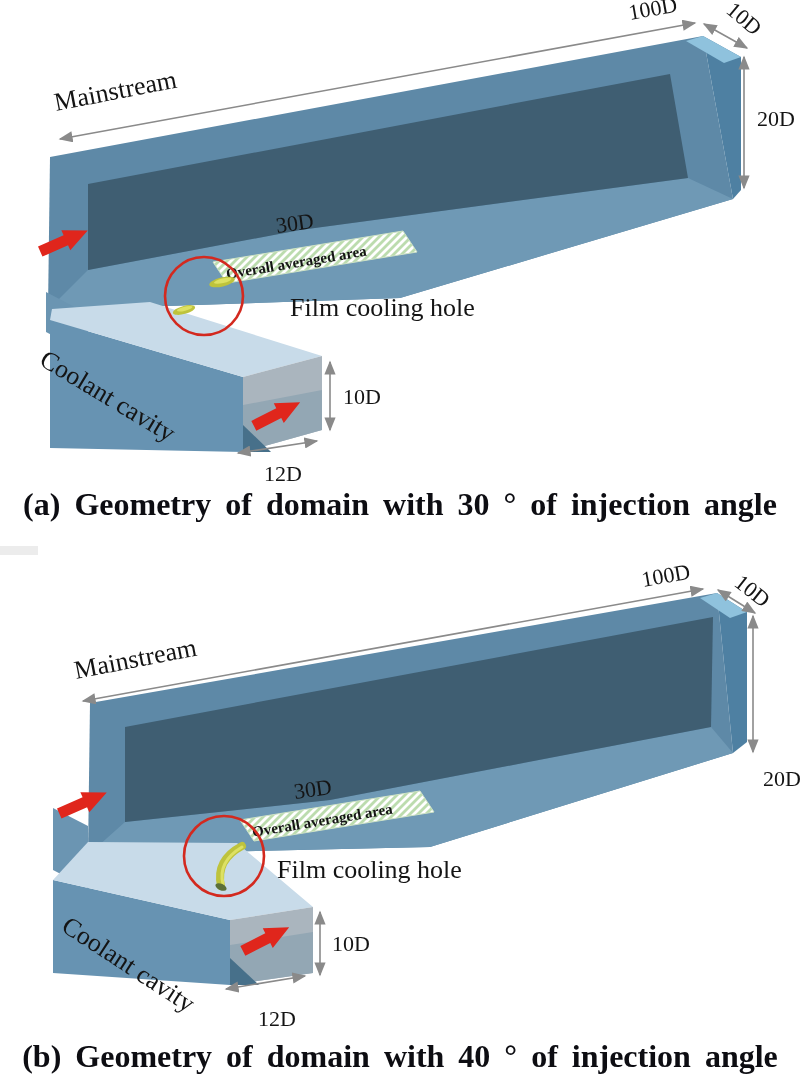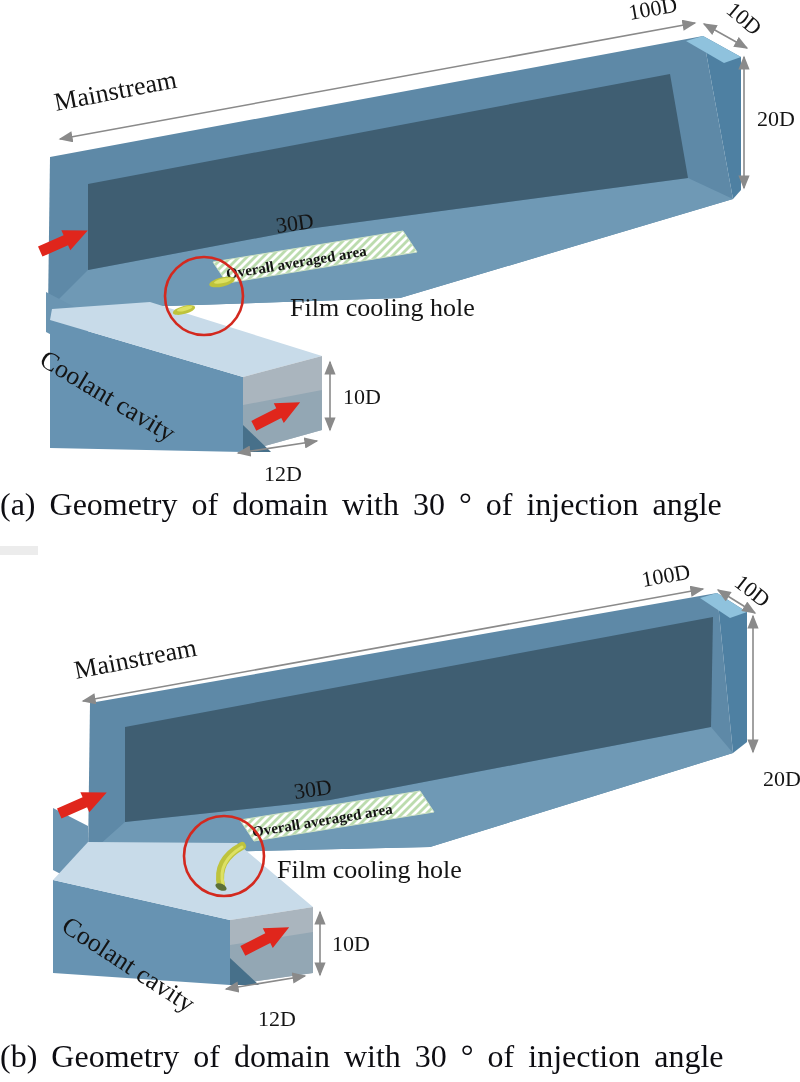--- a/index.html
+++ b/index.html
@@ -26,22 +26,22 @@
   .dim{stroke:var(--c-dim_gray);stroke-width:1.6px;fill:none;}
   .dim-head{fill:var(--c-dim_gray);}
   .hatch-band{fill:url(#hatch);stroke:var(--c-hatch_border);stroke-width:1px;}
   .hatch-line{stroke:var(--c-hatch_green);stroke-width:2.8px;}
   .hole{fill:var(--c-hole_yellow);}
   .hole-hi{fill:var(--c-hole_highlight);}
   .hole-dark{fill:var(--c-hole_dark);}
   .tube{fill:none;stroke:var(--c-hole_yellow);stroke-width:8px;stroke-linecap:round;}
   .tube-hi{fill:none;stroke:var(--c-hole_highlight);stroke-width:3px;stroke-linecap:round;}
   .artifact{fill:#ececec;}
-  .caption{position:absolute;left:0;width:100%;
-           font-size:32px;color:var(--c-caption,#0d0d12);word-spacing:6px;white-space:nowrap;}
+  .caption{position:absolute;left:0;width:100%;text-align:center;
+           font-size:32px;color:var(--c-caption,#0d0d12);word-spacing:6px;white-space:nowrap;font-weight:bold;}
 </style>
 </head>
 <body>
 
 <div class="page">
 
 <svg class="fig-svg" viewBox="0 0 800 1082">
   <defs>
     <pattern id="hatch" patternUnits="userSpaceOnUse" width="8" height="8">
       <rect width="8" height="8" fill="#ffffff"></rect>
@@ -147,15 +147,15 @@
     <text class="lbl-dim" x="763" y="786">20D</text>
     <text class="lbl-dim" transform="translate(295,799) rotate(-8)">30D</text>
     <text class="lbl-lg" x="277" y="878">Film cooling hole</text>
     <text class="lbl-lg" transform="translate(60,930) rotate(33)">Coolant cavity</text>
     <text class="lbl-dim" x="332" y="951">10D</text>
     <text class="lbl-dim" x="258" y="1026">12D</text>
   </g>
 </svg>
 
 <div class="caption" style="top:486px">(a) Geometry of domain with 30 ° of injection angle</div>
-<div class="caption" style="top:1038px">(b) Geometry of domain with 30 ° of injection angle</div>
+<div class="caption" style="top:1038px">(b) Geometry of domain with 40 ° of injection angle</div>
 
 </div>
 
 </body></html>

